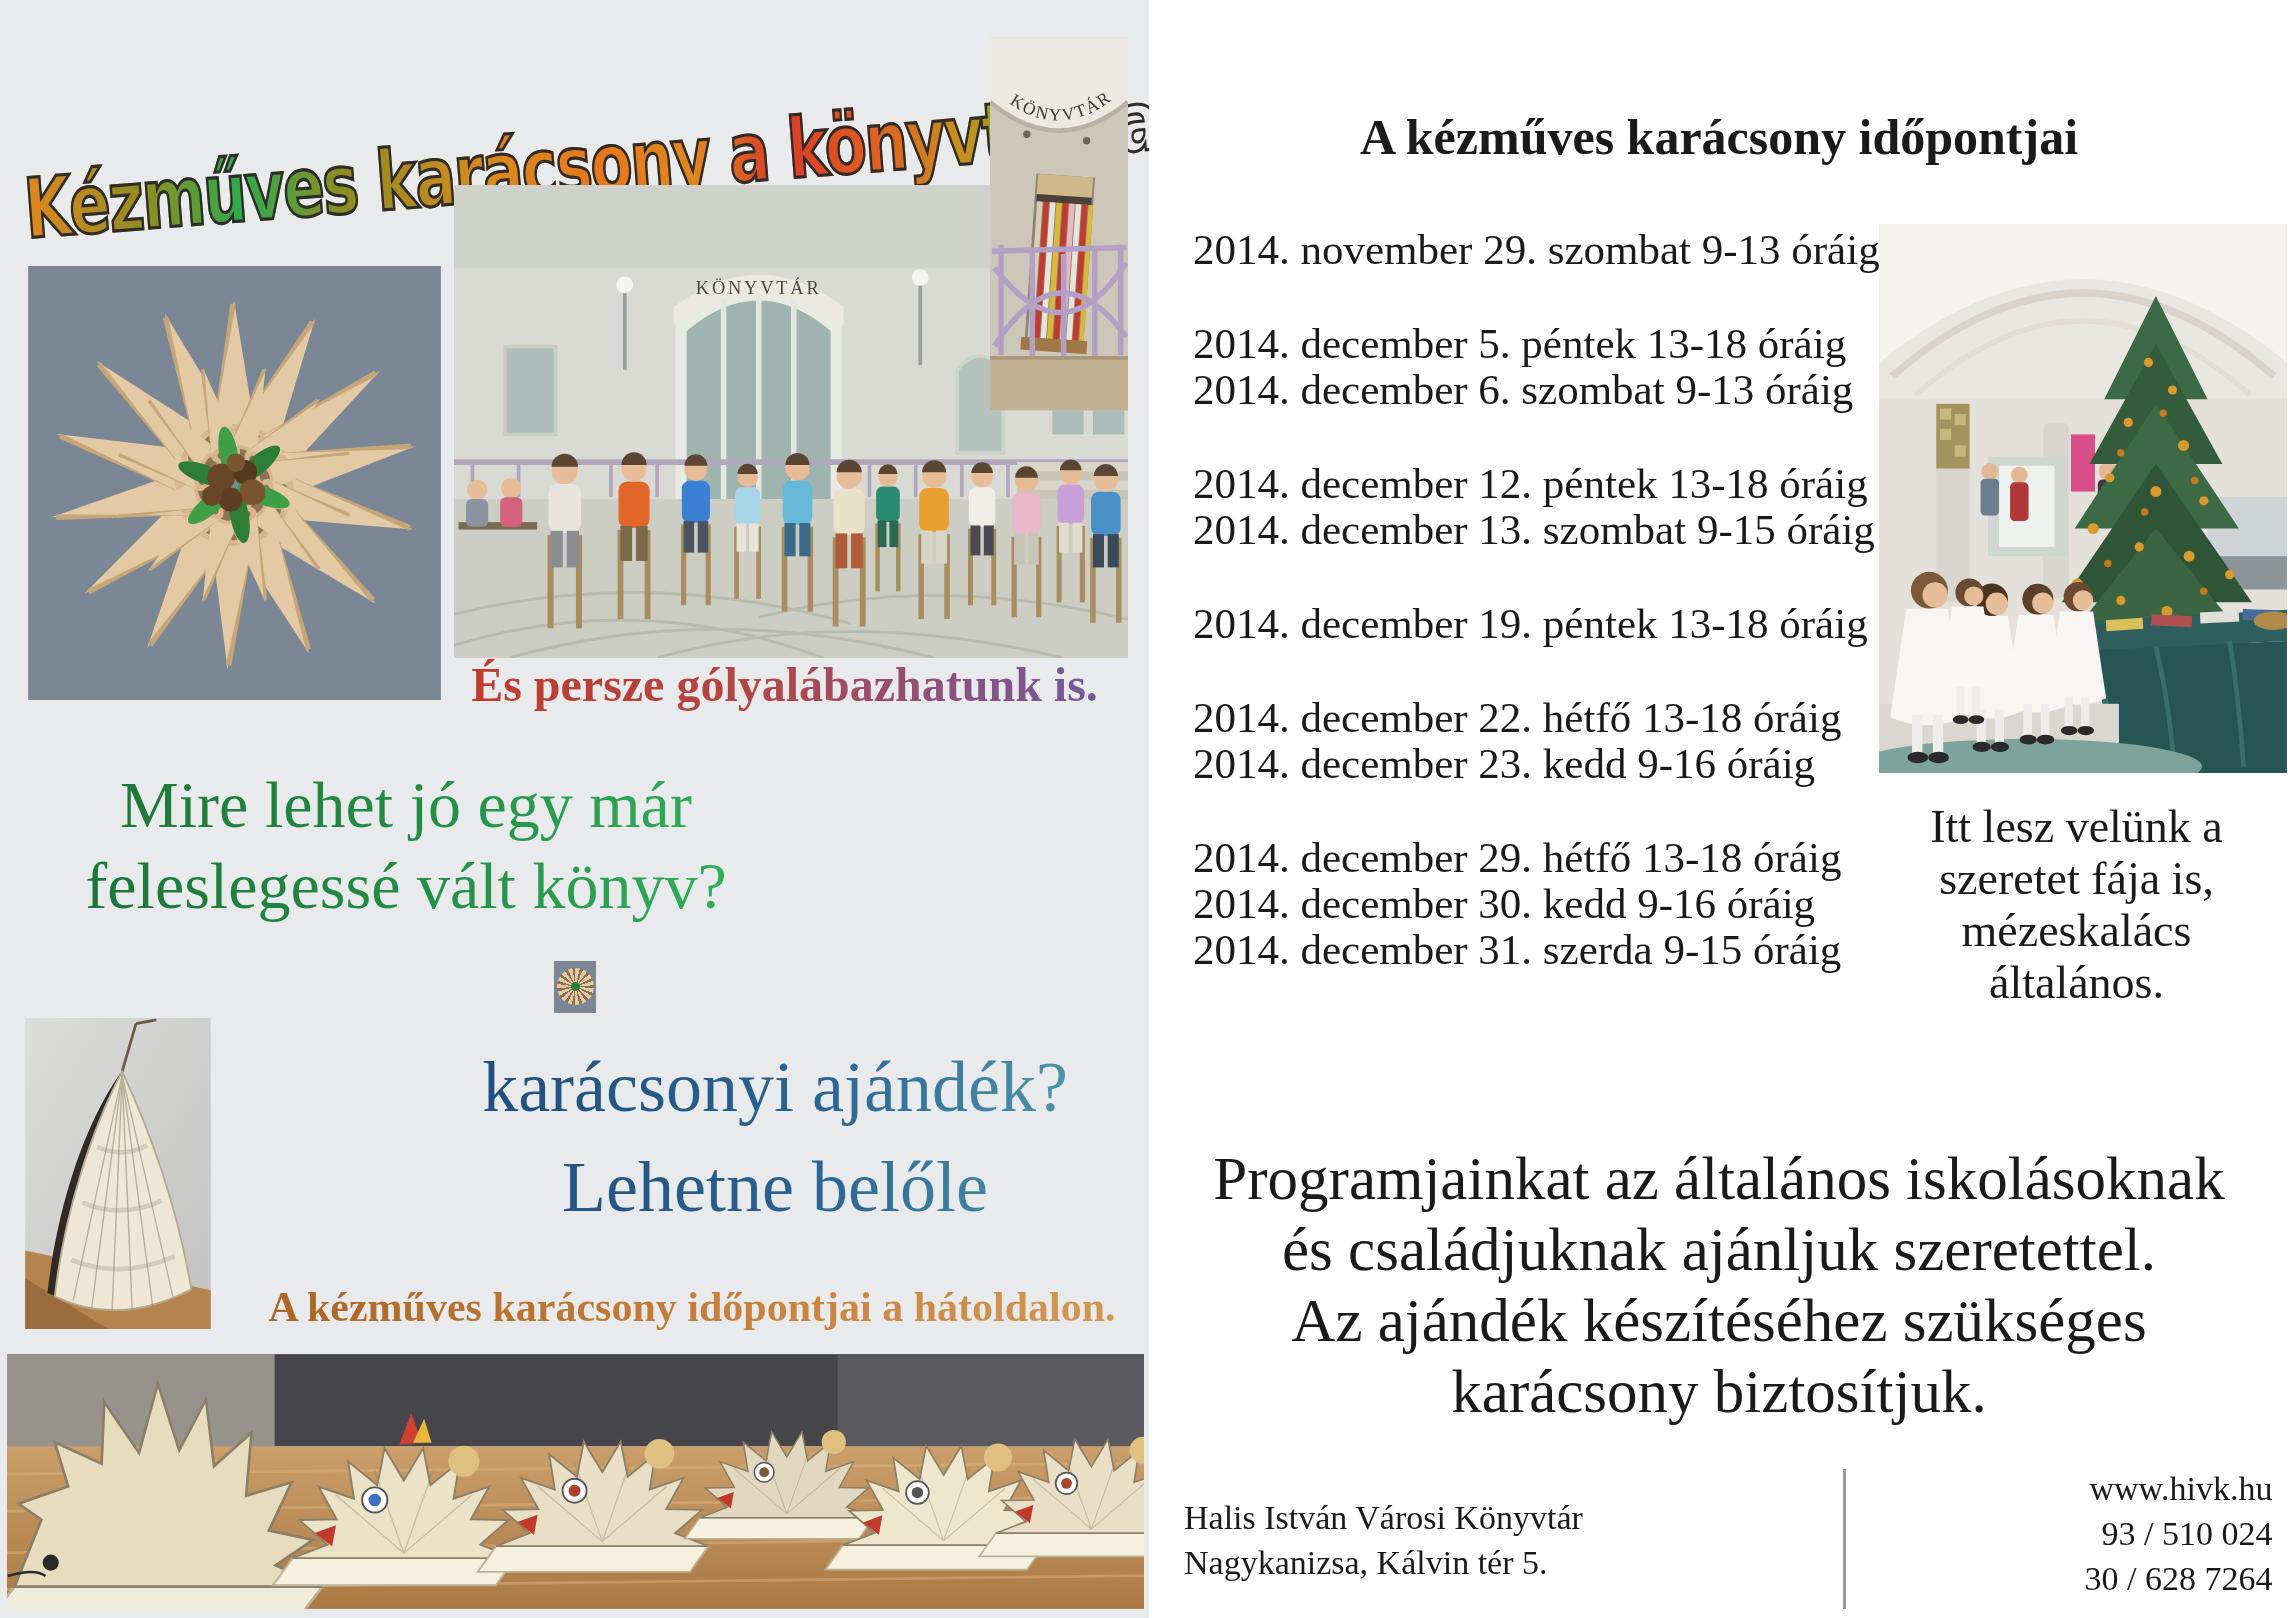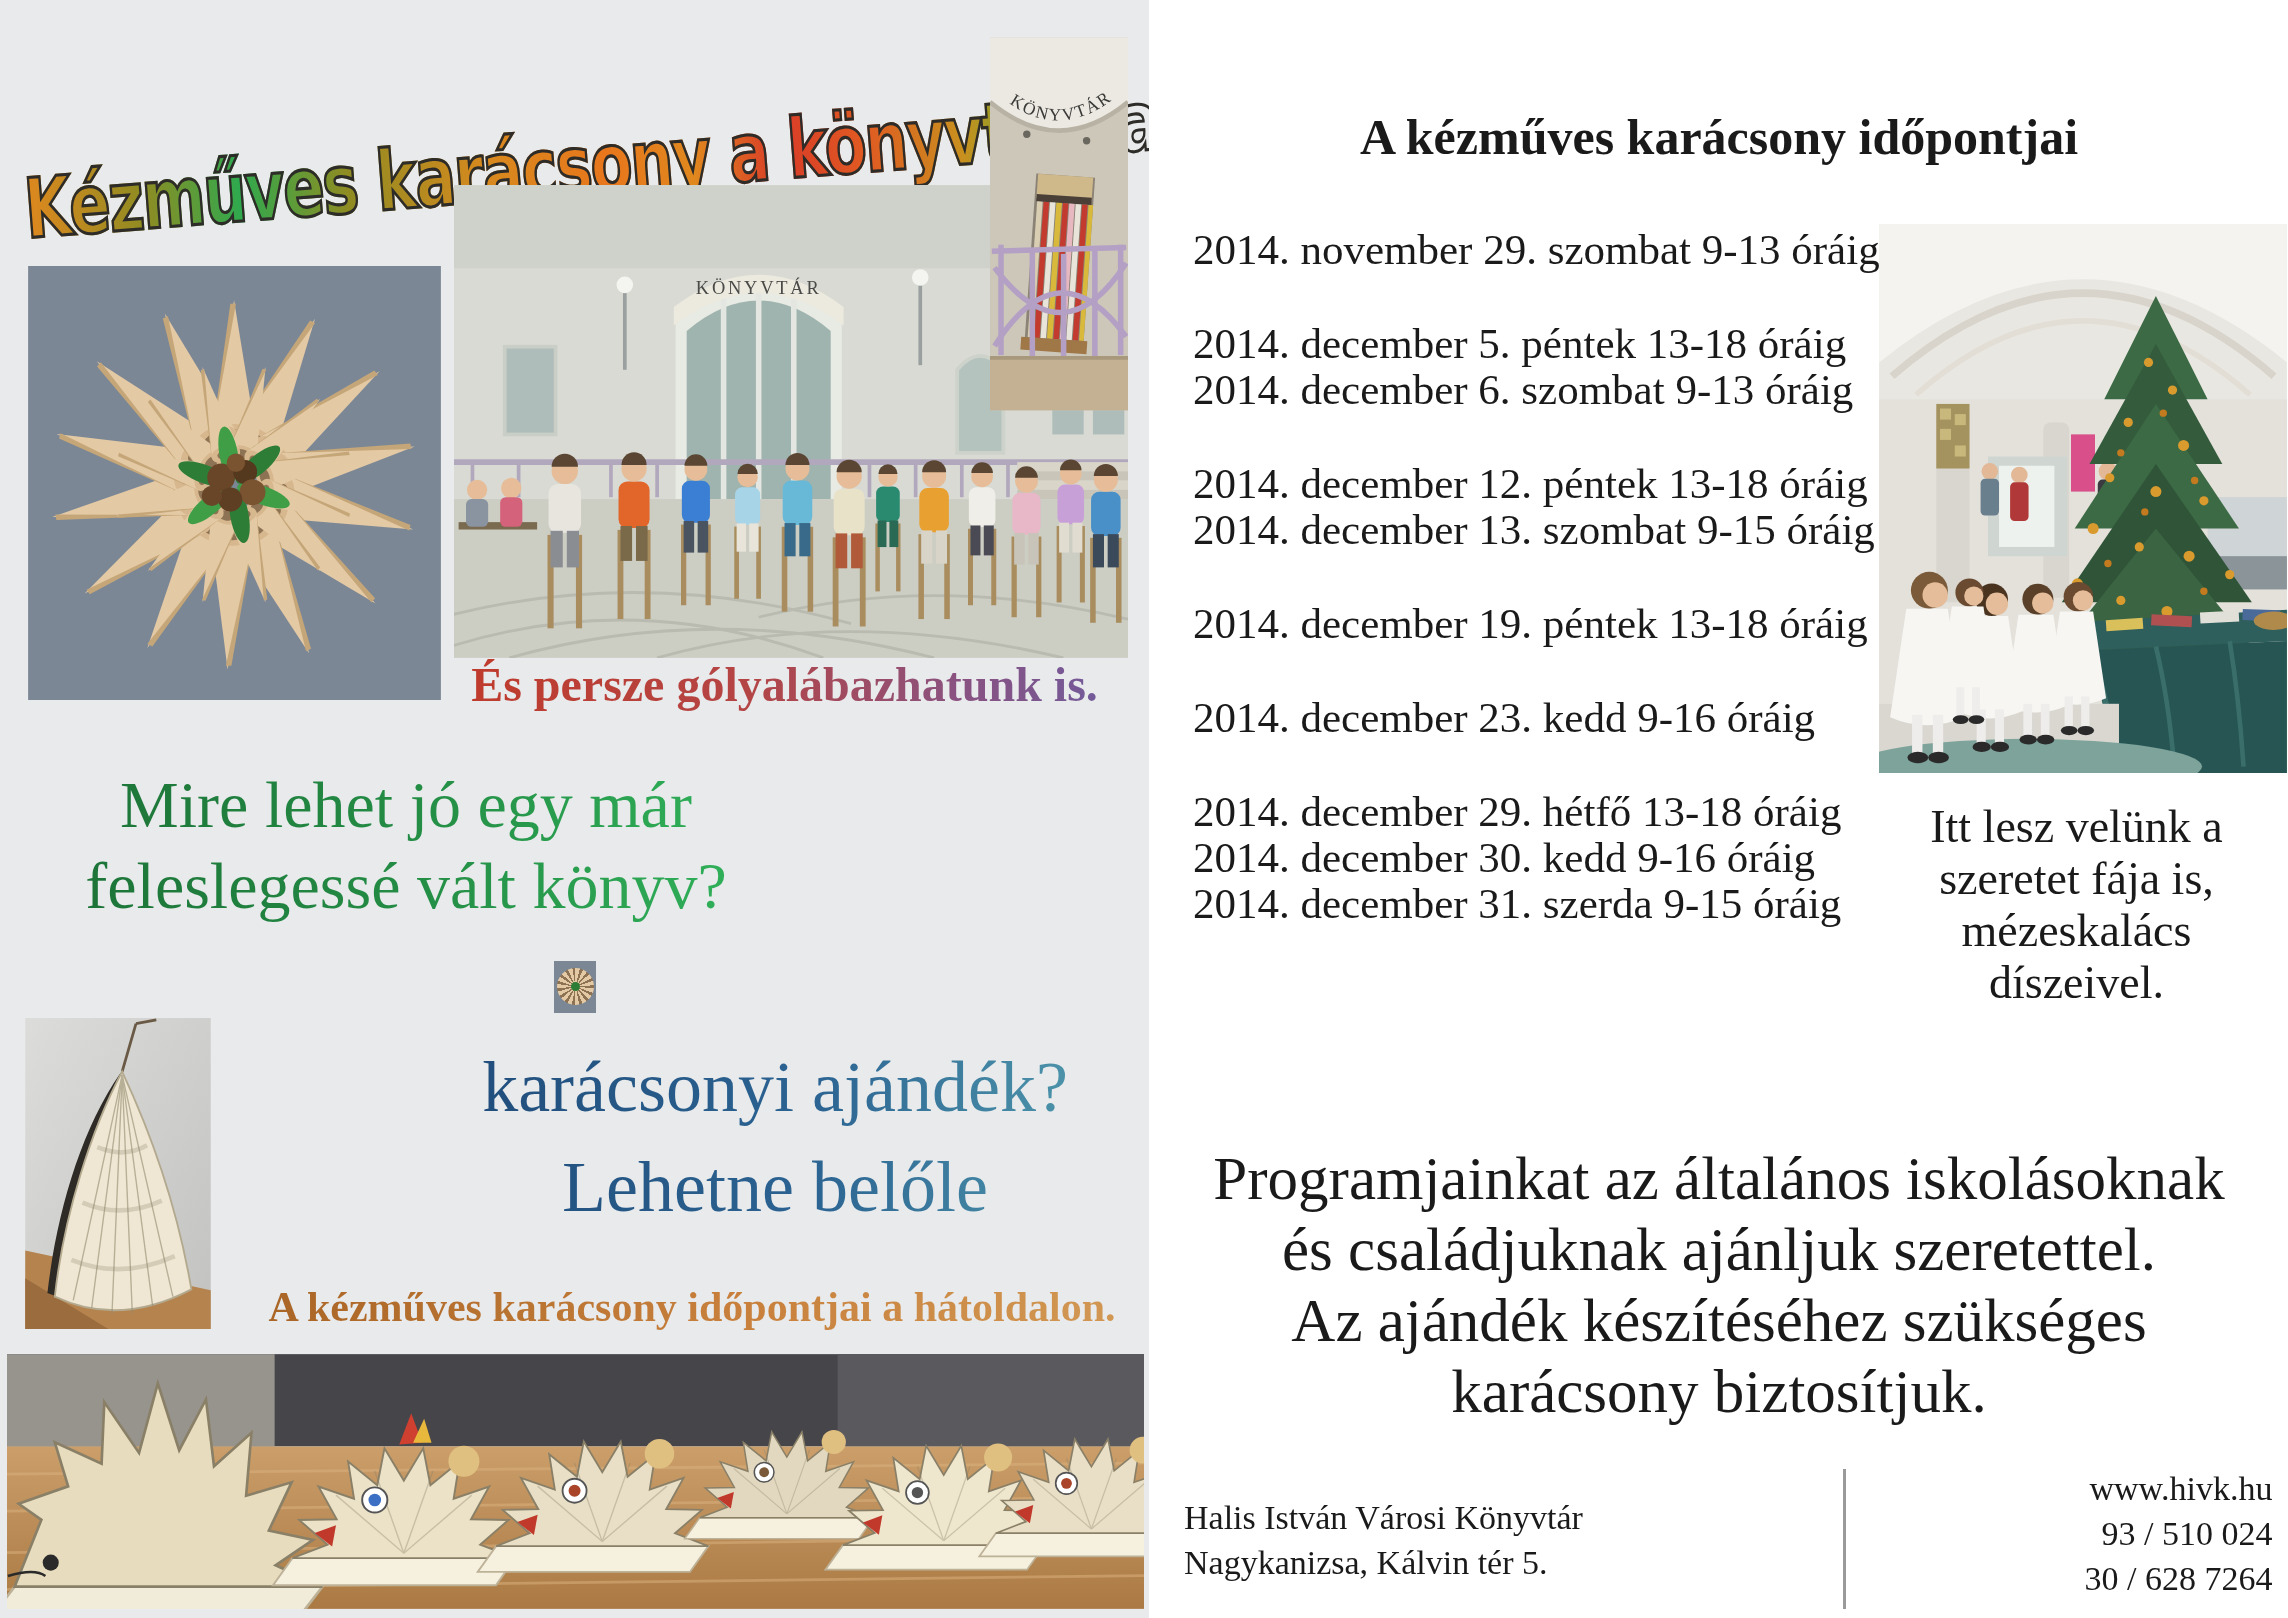--- a/index.html
+++ b/index.html
@@ -383,20 +383,21 @@
       <div class="line">2014. december 6. szombat 9-13 óráig</div>
     </div>
     <div class="group">
       <div class="line">2014. december 12. péntek 13-18 óráig</div>
       <div class="line">2014. december 13. szombat 9-15 óráig</div>
     </div>
     <div class="group">
       <div class="line">2014. december 19. péntek 13-18 óráig</div>
     </div>
     <div class="group">
+      <div class="line">2014. december 22. hétfő 13-18 óráig</div>
       <div class="line">2014. december 23. kedd 9-16 óráig</div>
     </div>
     <div class="group">
       <div class="line">2014. december 29. hétfő 13-18 óráig</div>
       <div class="line">2014. december 30. kedd 9-16 óráig</div>
       <div class="line">2014. december 31. szerda 9-15 óráig</div>
     </div>
   </div>
 
   <div class="abs photo photo-tree">
@@ -502,21 +503,21 @@
       <use href="#girl" transform="translate(96,540) scale(0.95)" style="--hair:#6a4a30"></use>
       <use href="#girl" transform="translate(170,562) scale(1.05)" style="--hair:#5a4028"></use>
       <use href="#girl" transform="translate(214,552) scale(1.0)" style="--hair:#6a4a30"></use>
     </svg>
   </div>
 
   <div class="abs tree-caption">
     <div>Itt lesz velünk a</div>
     <div>szeretet fája is,</div>
     <div>mézeskalács</div>
-    <div>díszeivel.</div>
+    <div>általános.</div>
   </div>
 
   <div class="abs paragraph">
     <div>Programjainkat az általános iskolásoknak</div>
     <div>és családjuknak ajánljuk szeretettel.</div>
     <div>Az ajándék készítéséhez szükséges</div>
     <div>karácsony biztosítjuk.</div>
   </div>
 
   <div class="abs footer-left">

